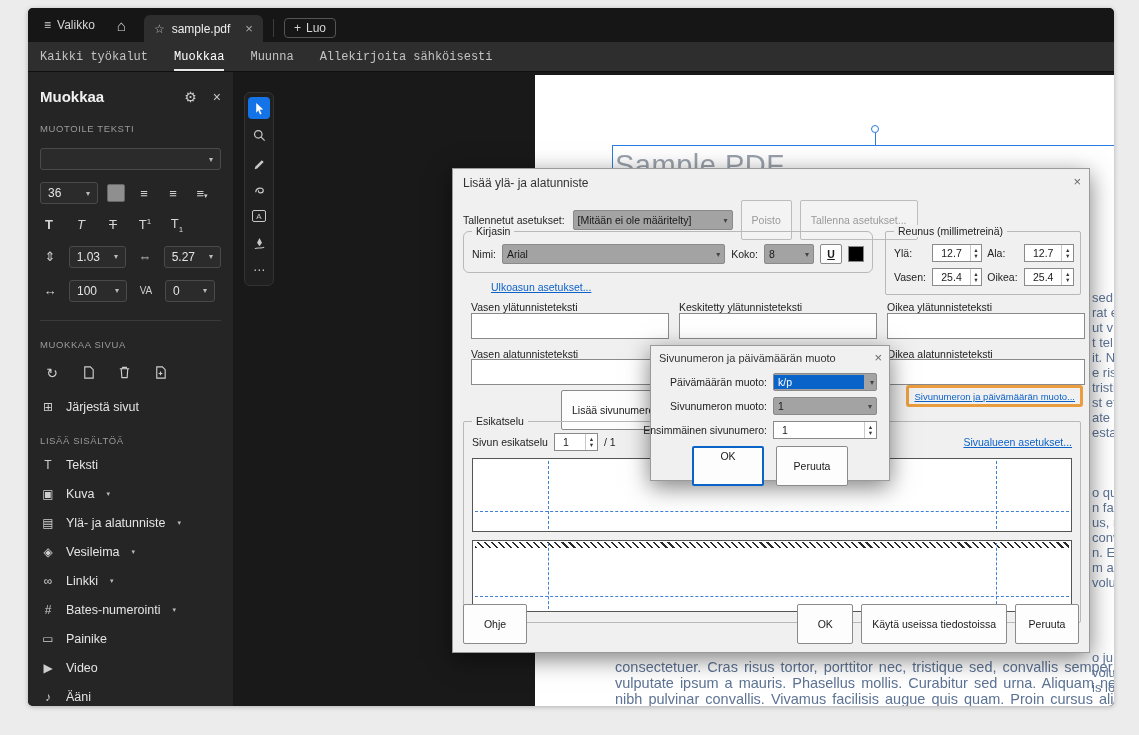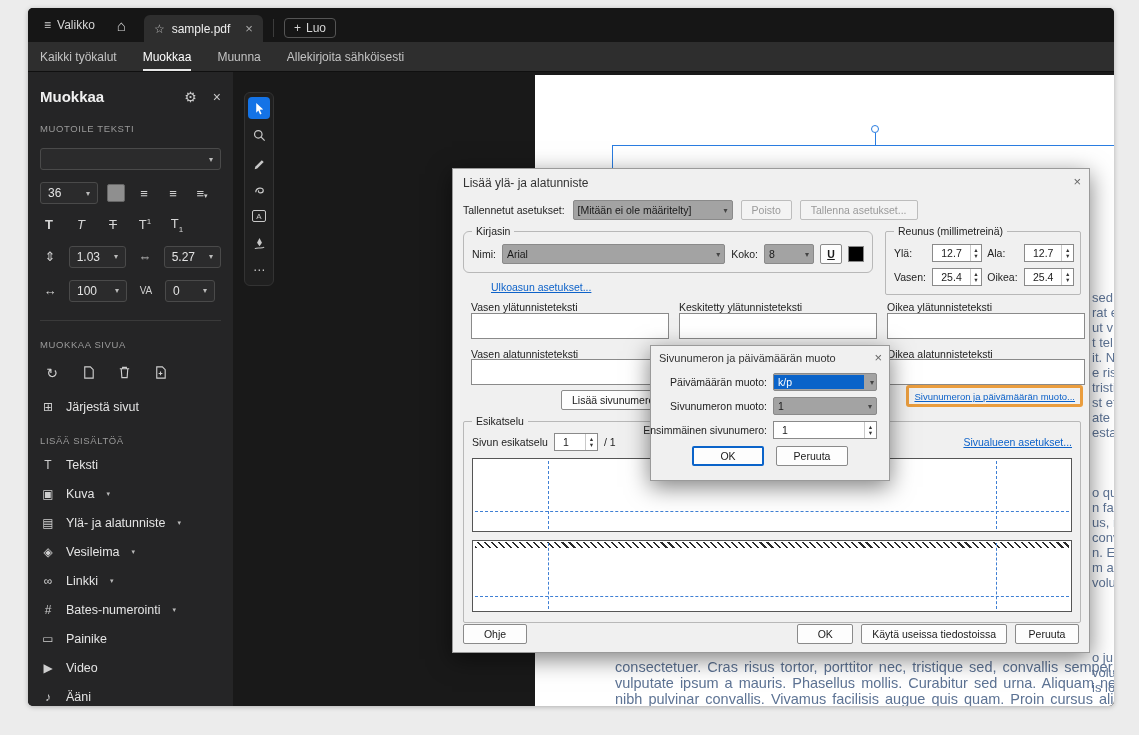--- a/index.html
+++ b/index.html
@@ -13,21 +13,21 @@
   .tb-left { display:flex; align-items:center; height:34px; padding:0 10px; gap:8px; }
   .menu-btn { display:flex; align-items:center; gap:6px; color:#d5d5d5; padding:4px 6px; cursor:default; }
   .home-btn { color:#d5d5d5; font-size:15px; padding:0 8px; }
   .tab { display:flex; align-items:center; gap:7px; background:#2e2e2e; height:27px; padding:0 10px; border-radius:6px 6px 0 0; color:#eee; }
   .tab .star { color:#bbb; font-size:12px; }
   .tab .x { color:#aaa; font-size:13px; margin-left:8px; }
   .tb-sep { width:1px; height:18px; background:#3c3c3c; margin:0 10px 5px 10px; }
   .new-tab { display:flex; align-items:center; gap:5px; border:1px solid #555; border-radius:4px; color:#d5d5d5; padding:2px 9px; margin-bottom:4px; font-size:12px; }
 
   
-  .menubar { position:absolute; left:0; top:34px; right:0; height:30px; background:#2e2e2e; display:flex; align-items:stretch; gap:26px; padding-left:12px; color:#c3c3c3; font-size:12px; border-bottom:1px solid #101010; }
+  .menubar { position:absolute; left:0; top:34px; right:0; height:30px; background:#2e2e2e; display:flex; align-items:stretch; gap:26px; padding-left:12px; color:#c3c3c3; font-size:12px; border-bottom:1px solid #101010;font-family:Liberation Mono, monospace; }
   .menubar span { display:flex; align-items:center; }
   .menubar .active { color:#fff; box-shadow: inset 0 -2px 0 #e8e8e8; }
 
   
   .sidebar { position:absolute; left:0; top:64px; bottom:0; width:205px; background:#252526; color:#ddd; padding:16px 12px; overflow:hidden; }
   .sb-title-row { display:flex; align-items:center; }
   .sb-title { font-size:15px; font-weight:bold; color:#f0f0f0; }
   .sb-title-row .gear { margin-left:auto; color:#c9c9c9; font-size:14px; }
   .sb-title-row .x { margin-left:16px; color:#c9c9c9; font-size:14px; }
   .sb-section { margin-top:18px; font-size:9.5px; letter-spacing:.6px; color:#9a9a9a; }
@@ -63,21 +63,21 @@
 
   
   .dlg { background:#f0f0f0; border:1px solid #9a9a9a; box-shadow:0 6px 22px rgba(0,0,0,.5); font-size:11px; color:#1a1a1a; position:absolute; }
   .dlg1 { left:424px; top:160px; width:638px; height:485px; z-index:5; }
   .dlg2 { left:622px; top:337px; width:240px; height:136px; z-index:6; }
   .dlg-title { position:absolute; left:10px; top:7px; font-size:12px; color:#333; }
   .dlg-close { position:absolute; right:8px; top:5px; font-size:13px; color:#666; }
   .lbl { font-size:10.5px; color:#222; white-space:nowrap; }
   .dd { display:flex; align-items:center; background:#a3a3a3; border:1px solid #8a8a8a; border-radius:2px; height:20px; padding:0 4px; font-size:10.5px; }
   .dd .caret { margin-left:auto; font-size:8px; color:#444; padding-left:4px; }
-  .btn { background:#fdfdfd; border:1px solid #8a8a8a; border-radius:2px; font-size:10.5px; padding:3px 10px; text-align:center; color:#1a1a1a; white-space:nowrap; }
+  .btn { background:#fdfdfd; border:1px solid #8a8a8a; border-radius:2px; font-size:10.5px; padding:13px 10px; text-align:center; color:#1a1a1a; white-space:nowrap; }
   .btn.disabled { color:#9a9a9a; background:#f3f3f3; border-color:#bdbdbd; }
   .link { color:#0d62c9; text-decoration:underline; font-size:10.5px; white-space:nowrap; }
   .groupbox { position:absolute; border:1px solid #b8b8b8; border-radius:2px; }
   .glabel { position:absolute; top:-7px; left:8px; background:#f0f0f0; padding:0 4px; font-size:10.5px; color:#222; white-space:nowrap; }
   .tbox { position:absolute; width:198px; height:26px; background:#fff; border:1px solid #8a8a8a; }
   .spin { display:flex; align-items:stretch; background:#fff; border:1px solid #8a8a8a; height:18px; font-size:10.5px; }
   .spin .val { flex:1; display:flex; align-items:center; padding:0 8px; }
   .spin .ud { width:12px; border-left:1px solid #c9c9c9; display:flex; flex-direction:column; align-items:center; justify-content:center; font-size:5.5px; line-height:1.1; color:#333; }
   .pbox { position:absolute; left:8px; width:600px; background:#fff; border:1px solid #555; }
   .vdash { position:absolute; top:2px; bottom:2px; border-left:1px dashed #3f7fd4; }
@@ -307,20 +307,21 @@
       <div class="tool">
         <span>⋯</span>
       </div>
     </div>
 
     <div class="page">
       <div class="sel-top"></div>
       <div class="sel-left"></div>
       <div class="sel-stem"></div>
       <div class="sel-handle"></div>
+      <div class="pdf-heading">Sample PDF</div>
       <div class="frags">
         
       <div>sed</div><div>rat e</div><div>ut v</div><div>t tel</div><div>it. N</div><div>e ris</div><div>tristi</div><div>st et</div><div>ate</div><div>esta</div><div></div><div></div><div></div><div>o qu</div><div>n fac</div><div>us, r</div><div>conv</div><div>n. E</div><div>m ar</div><div>volut</div><div></div><div></div><div></div><div></div><div>o ju</div><div>volut</div><div>is lor</div></div>
       <div class="doclines">
 
       <div>consectetuer. Cras risus tortor, porttitor nec, tristique sed, convallis semper, eros. Fu</div>
           <div>vulputate ipsum a mauris. Phasellus mollis. Curabitur sed urna. Aliquam nec sapien</div>
           <div>nibh pulvinar convallis. Vivamus facilisis augue quis quam. Proin cursus aliquet me</div>
         </div>
     </div>

